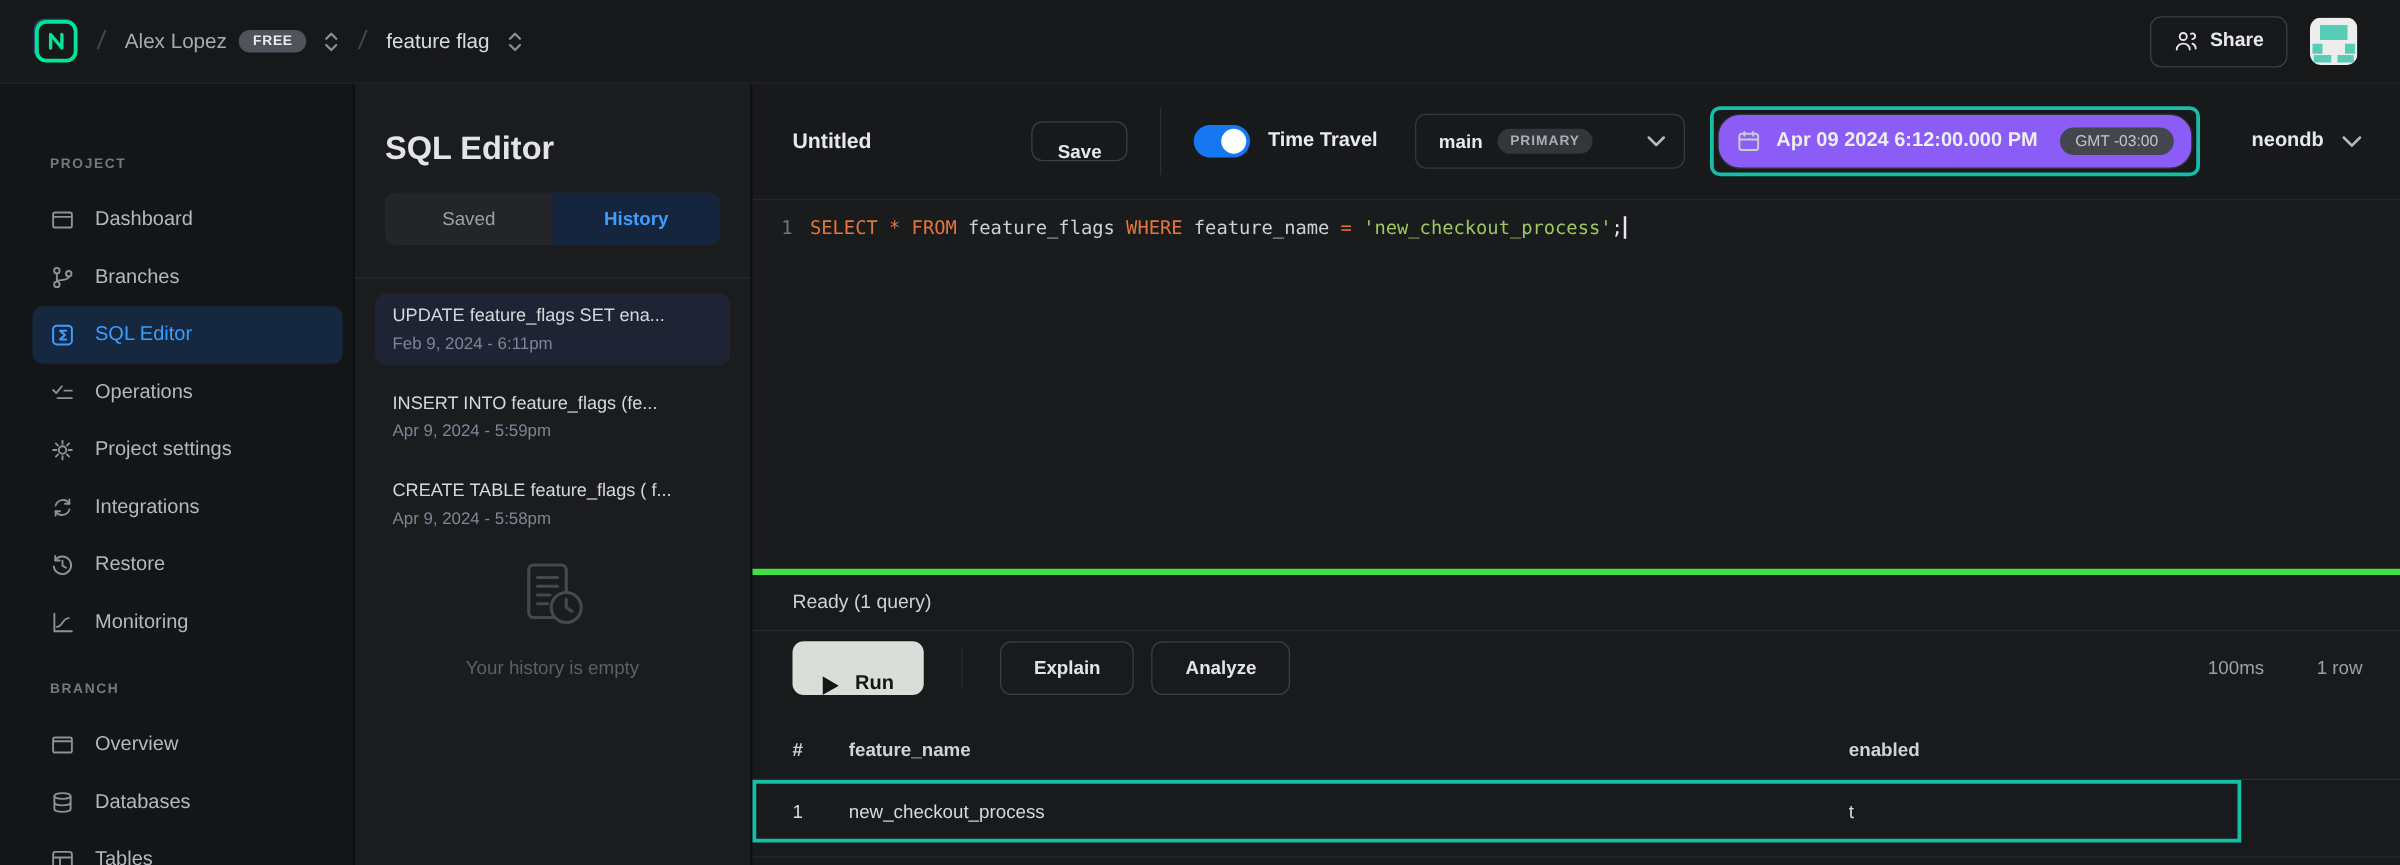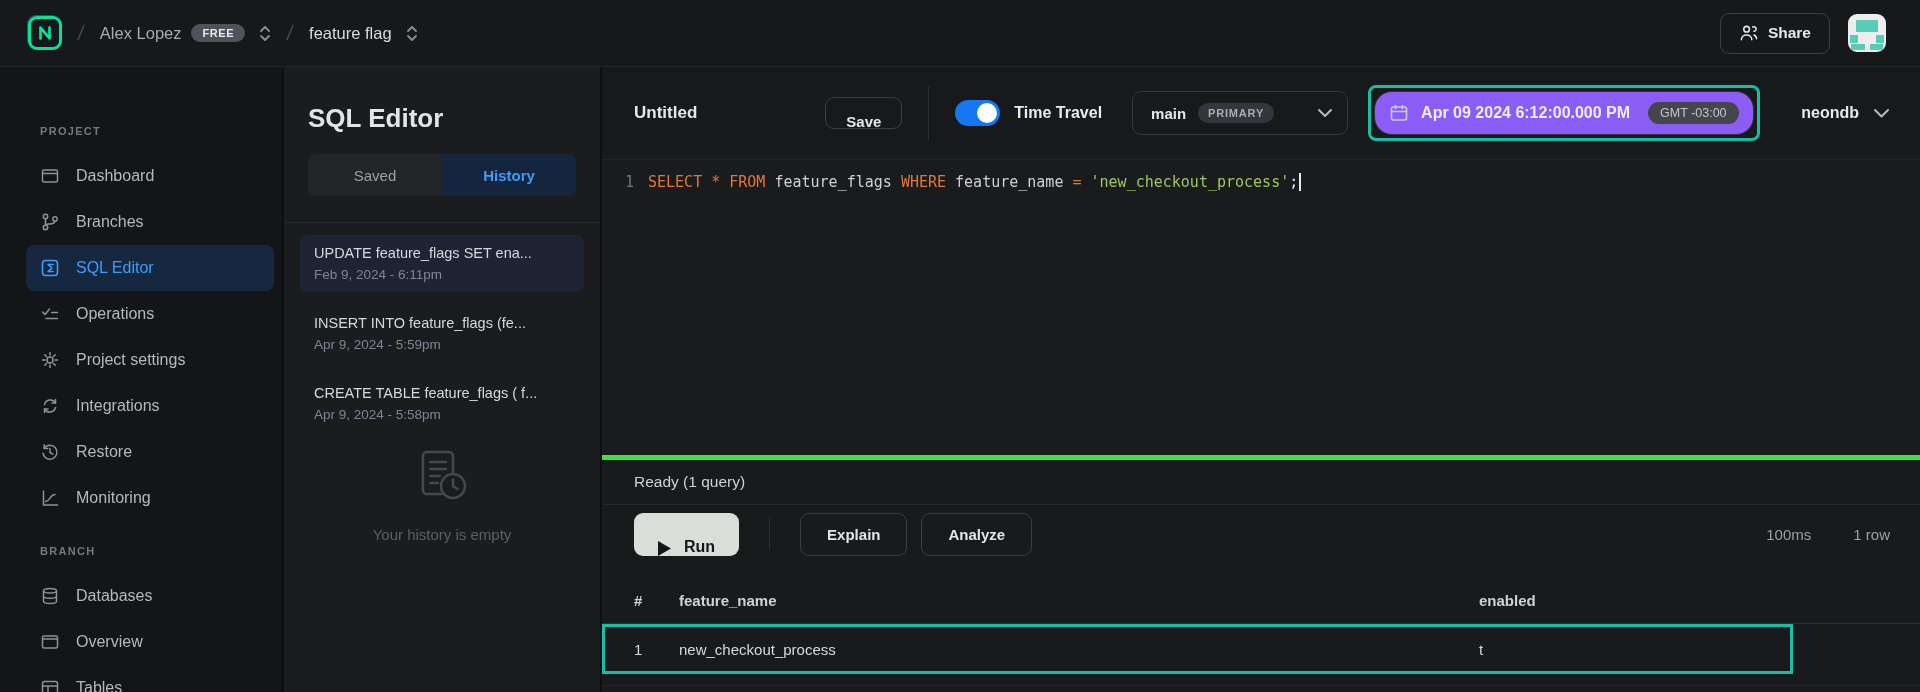--- a/index.html
+++ b/index.html
@@ -264,34 +264,34 @@
           </svg>
       </span>
       <span>Monitoring</span>
     </div>
 
     <div class="nav-label second">BRANCH</div>
 
     <div class="nav-item">
       <span class="nicon">
         <svg width="20" height="20" viewBox="0 0 20 20">
+            <rect x="2.5" y="4" width="15" height="12" rx="1.5" fill="none" stroke="currentColor" stroke-width="1.5"></rect>
+            <path d="M2.5 7 h15" stroke="currentColor" stroke-width="1.5"></path>
+          </svg>
+      </span>
+      <span>Overview</span>
+    </div>
+    <div class="nav-item">
+      <span class="nicon">
+        <svg width="20" height="20" viewBox="0 0 20 20">
             <ellipse cx="10" cy="4.8" rx="6.5" ry="2.3" fill="none" stroke="currentColor" stroke-width="1.5"></ellipse>
             <path d="M3.5 4.8 v10.4 c0 1.3 2.9 2.3 6.5 2.3 s6.5-1 6.5-2.3 V4.8 M3.5 10 c0 1.3 2.9 2.3 6.5 2.3 s6.5-1 6.5-2.3" fill="none" stroke="currentColor" stroke-width="1.5"></path>
           </svg>
       </span>
       <span>Databases</span>
-    </div>
-    <div class="nav-item">
-      <span class="nicon">
-        <svg width="20" height="20" viewBox="0 0 20 20">
-            <rect x="2.5" y="4" width="15" height="12" rx="1.5" fill="none" stroke="currentColor" stroke-width="1.5"></rect>
-            <path d="M2.5 7 h15" stroke="currentColor" stroke-width="1.5"></path>
-          </svg>
-      </span>
-      <span>Overview</span>
     </div>
     <div class="nav-item">
       <span class="nicon">
         <svg width="20" height="20" viewBox="0 0 20 20">
             <rect x="2.5" y="3.5" width="15" height="13" rx="2" fill="none" stroke="currentColor" stroke-width="1.5"></rect>
             <path d="M2.5 8 h15 M8 8 v8.5" stroke="currentColor" stroke-width="1.5"></path>
           </svg>
       </span>
       <span>Tables</span>
     </div>

